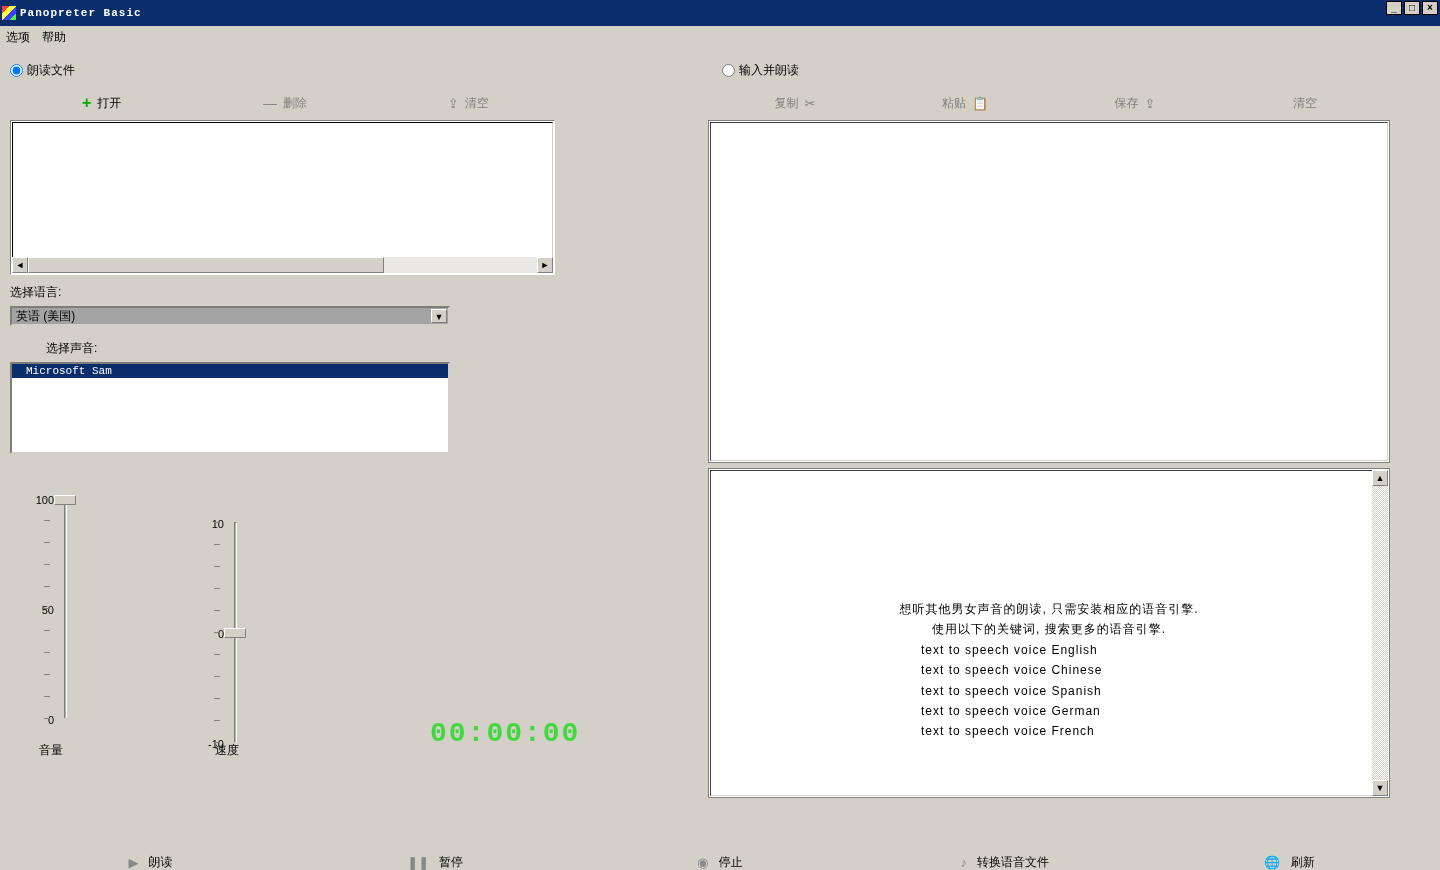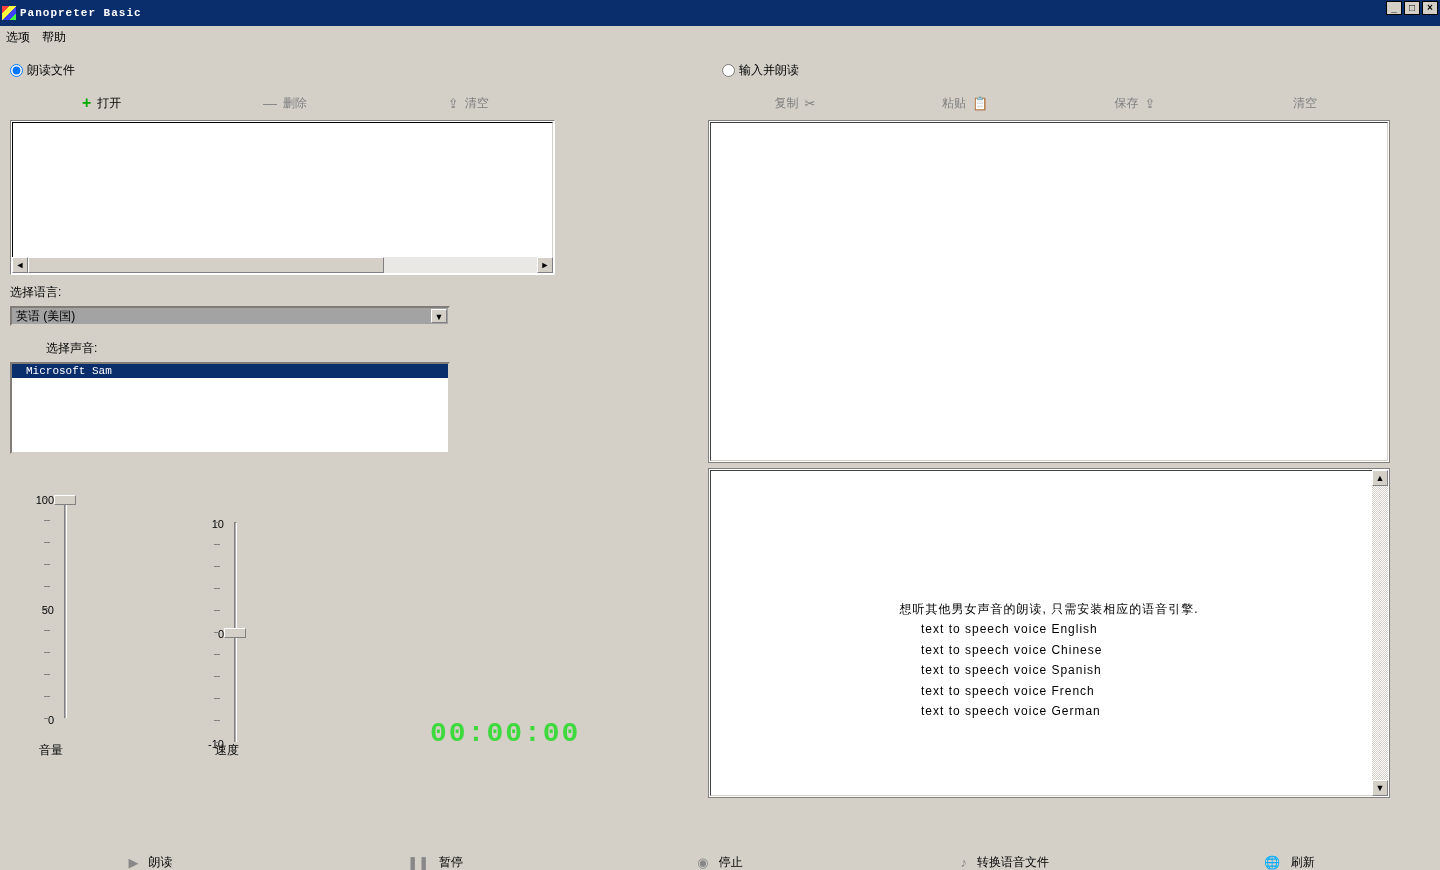--- a/index.html
+++ b/index.html
@@ -187,25 +187,26 @@
   <div class="ledtime" style="left:430px;top:670px;">00:00:00</div>
 
   <div class="big-text" style="top:72px;left:708px;width:682px;height:343px;">
     <div class="big-inner"></div>
   </div>
 
   <div class="bottom-panel" style="top:420px;left:708px;width:682px;height:330px;">
     <div class="bp-inner">
       <div style="height:128px;"></div>
       <div class="bp-text">想听其他男女声音的朗读, 只需安装相应的语音引擎.</div>
+      <div class="bp-text">使用以下的关键词, 搜索更多的语音引擎.</div>
       <div class="bp-kw">text to speech voice English</div>
       <div class="bp-kw">text to speech voice Chinese</div>
       <div class="bp-kw">text to speech voice Spanish</div>
+      <div class="bp-kw">text to speech voice German</div>
       <div class="bp-kw">text to speech voice French</div>
-      <div class="bp-kw">text to speech voice German</div>
     </div>
     <div class="vscroll">
       <div class="arrow" style="top:0;">▲</div>
       <div class="arrow" style="bottom:0;">▼</div>
     </div>
   </div>
 
   <div class="bottom-bar">
     <div class="bbtn">
         <span class="bicn">▶</span>

